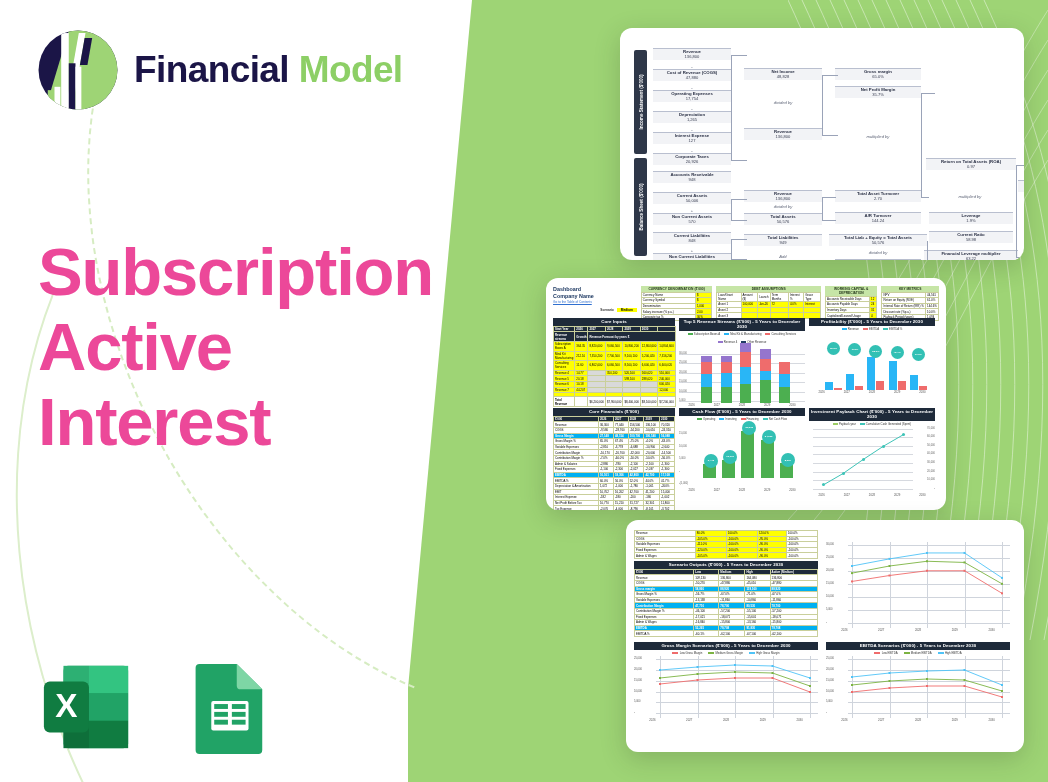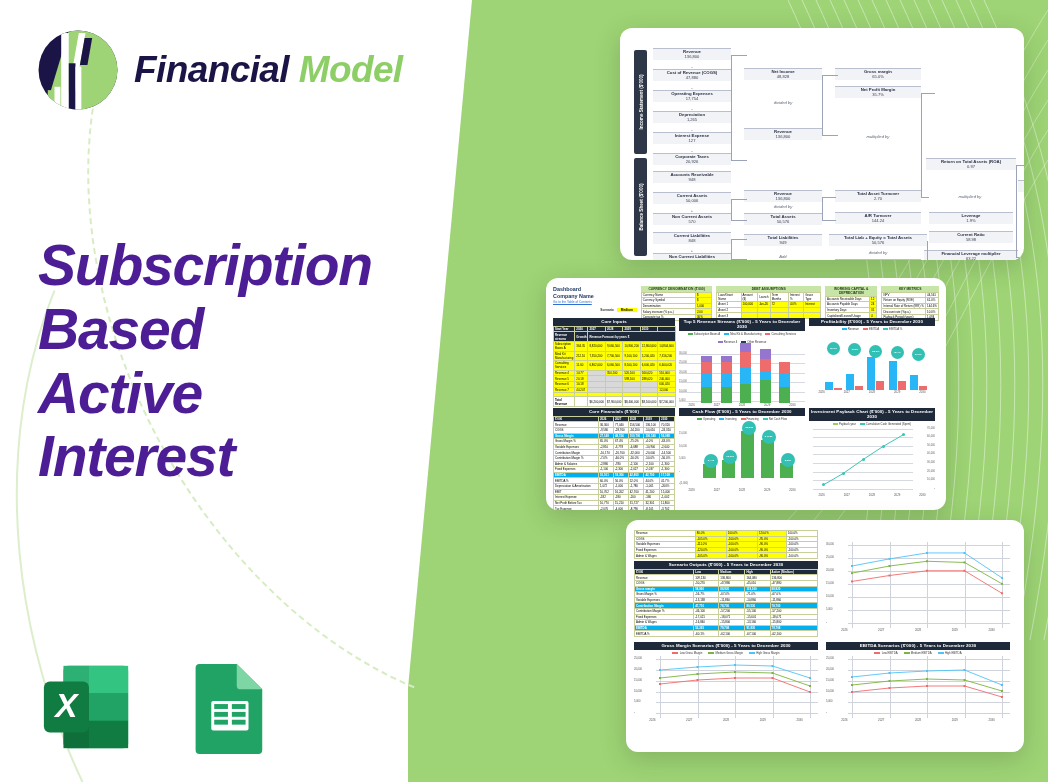--- a/index.html
+++ b/index.html
@@ -33,32 +33,32 @@
     transform:rotate(-28deg);
   }
   .solid-arc{
     left:30px; top:60px; width:780px; height:1040px;
     border:2px solid #dceecb; border-radius:50%;
     border-right-color:transparent; border-top-color:transparent;
     transform:rotate(-18deg);
   }
 
   
-  .left{ position:absolute; left:0; top:0; width:470px; height:782px; z-index:4;font-style:italic; }
+  .left{ position:absolute; left:0; top:0; width:470px; height:782px; z-index:4; }
 
   .logo{ position:absolute; left:36px; top:28px; display:flex; align-items:center; gap:14px; }
   .logo-mark{ width:84px; height:84px; }
   .logo-text{ font-size:37px; font-weight:bold; letter-spacing:-.6px; white-space:nowrap; }
   .lt-dark{ color:#1b1547; }
   .lt-green{ color:#8dcf66; }
 
   .headline{
     position:absolute; left:38px; top:234px; width:420px;
-    font-size:57px; line-height:1.12; font-weight:bold;
-    color:#4c1d95; letter-spacing:-1.2px;
+    font-size:67px; line-height:1.12; font-weight:bold;
+    color:#ec4899; letter-spacing:-1.2px;
   }
   .headline span{ display:block; }
 
   .appicons{ position:absolute; left:38px; top:658px; display:flex; gap:40px; align-items:flex-start; }
 
   
   .card{
     position:absolute; background:#fff; border-radius:12px;
     box-shadow:0 7px 26px rgba(40,60,30,.22);
     overflow:hidden; z-index:5;
@@ -188,21 +188,20 @@
         </g>
       </svg>
       <div class="logo-text">
         <span class="lt-dark">Financial</span>
         <span class="lt-green">Model</span>
       </div>
     </div>
 
     <div class="headline">
       <span>Subscription</span>
-      <span>Based</span>
       <span>Active</span>
       <span>Interest</span>
     </div>
 
     <div class="appicons">
       <svg width="98" height="98" viewBox="0 0 100 100">
         <rect x="26" y="8" width="66" height="84" rx="5" fill="#21a366"></rect>
         <rect x="26" y="8" width="66" height="28" fill="#33c481"></rect>
         <rect x="26" y="36" width="66" height="28" fill="#21a366"></rect>
         <rect x="26" y="64" width="66" height="28" fill="#107c41"></rect>

